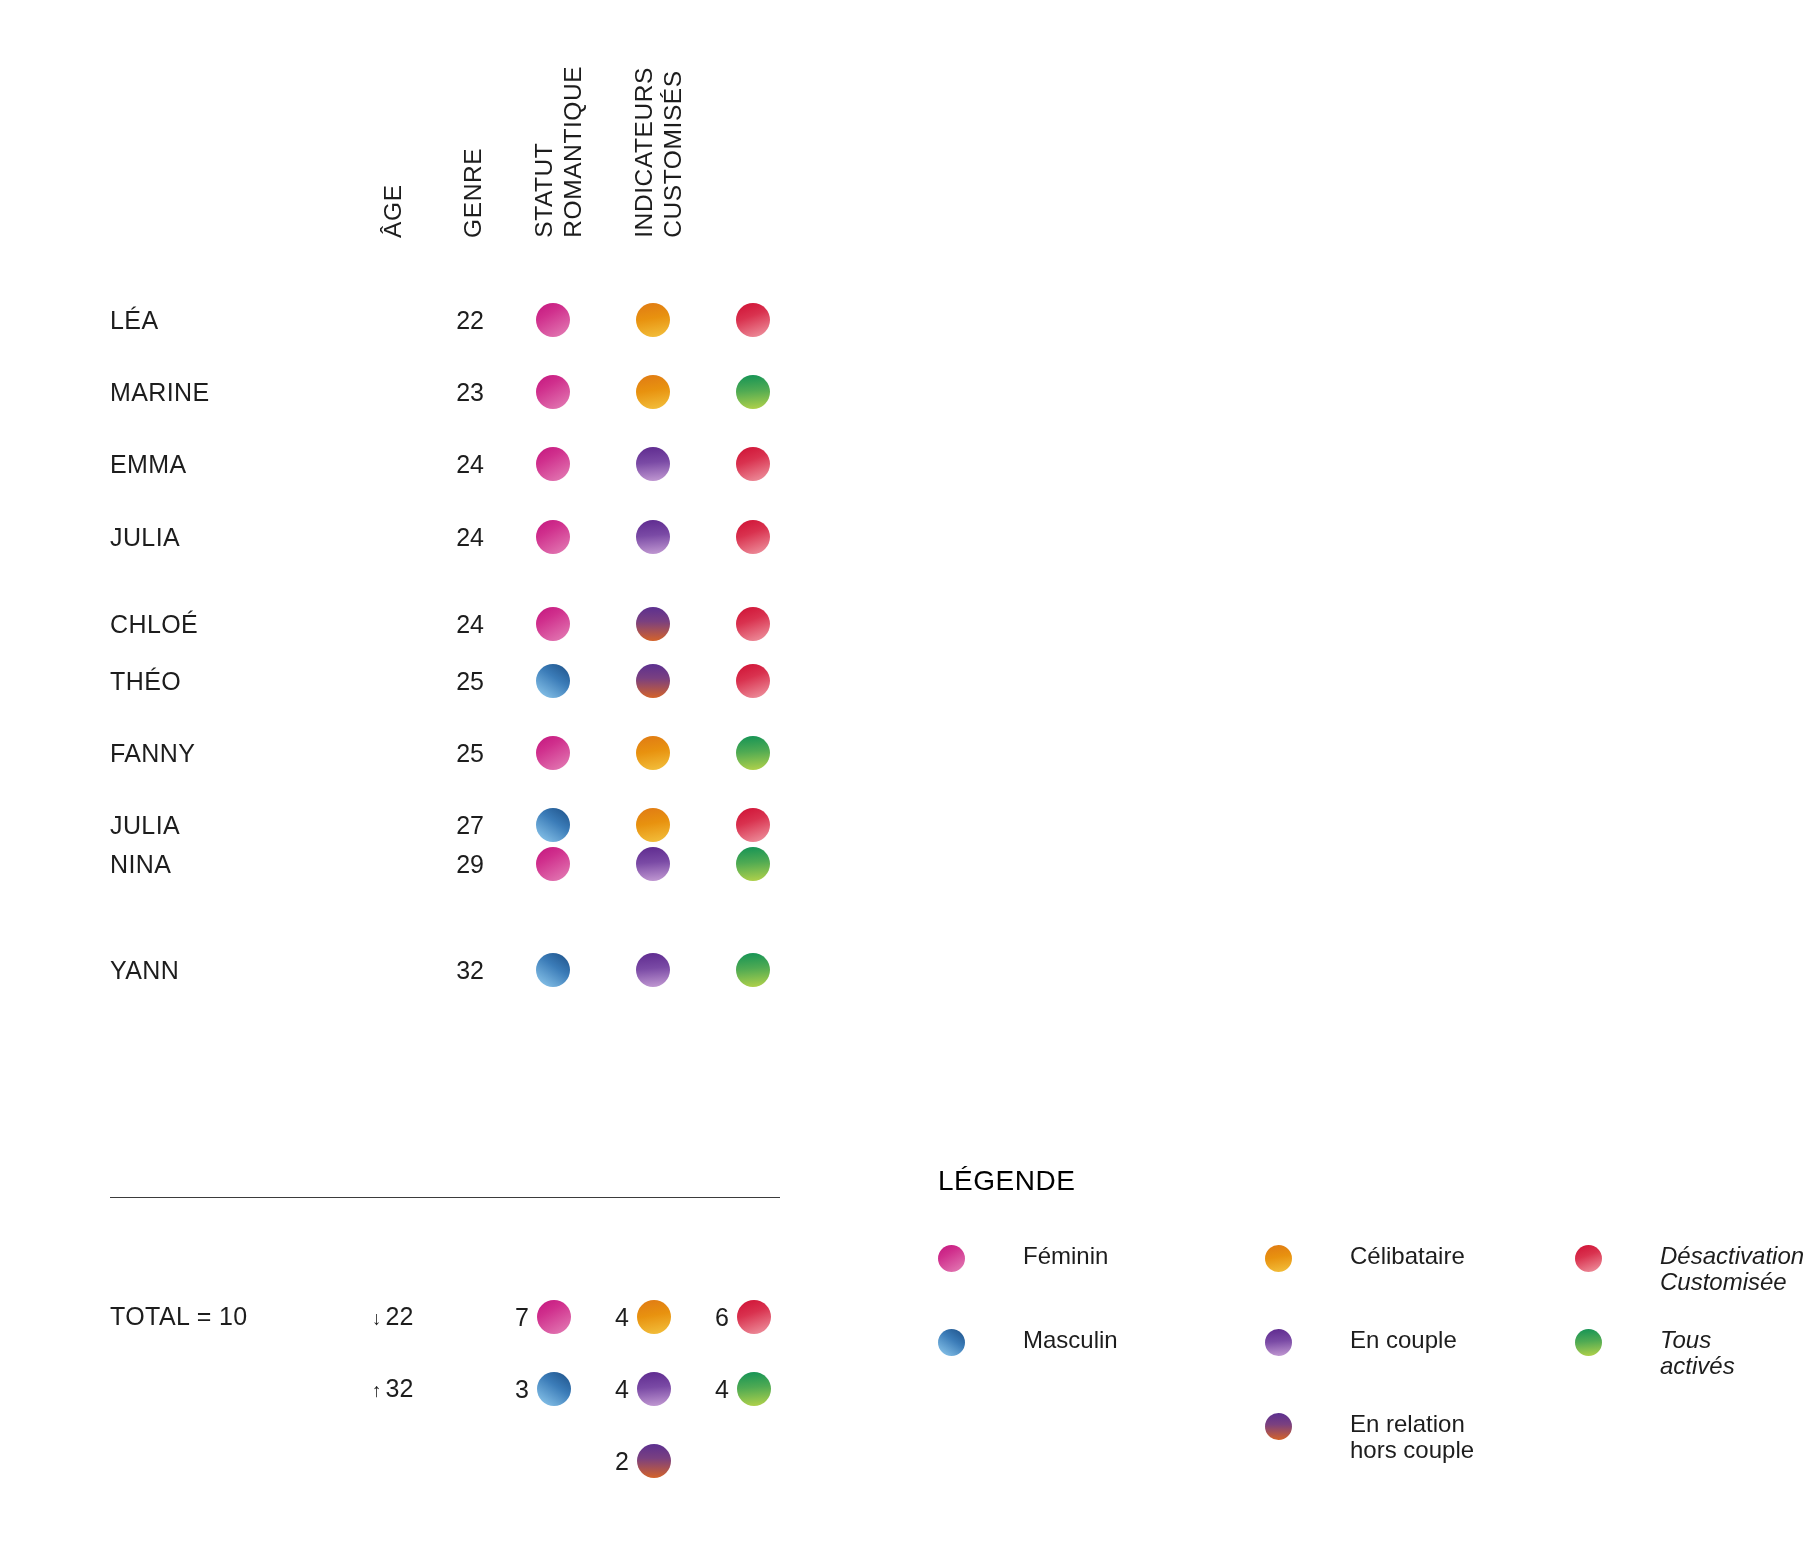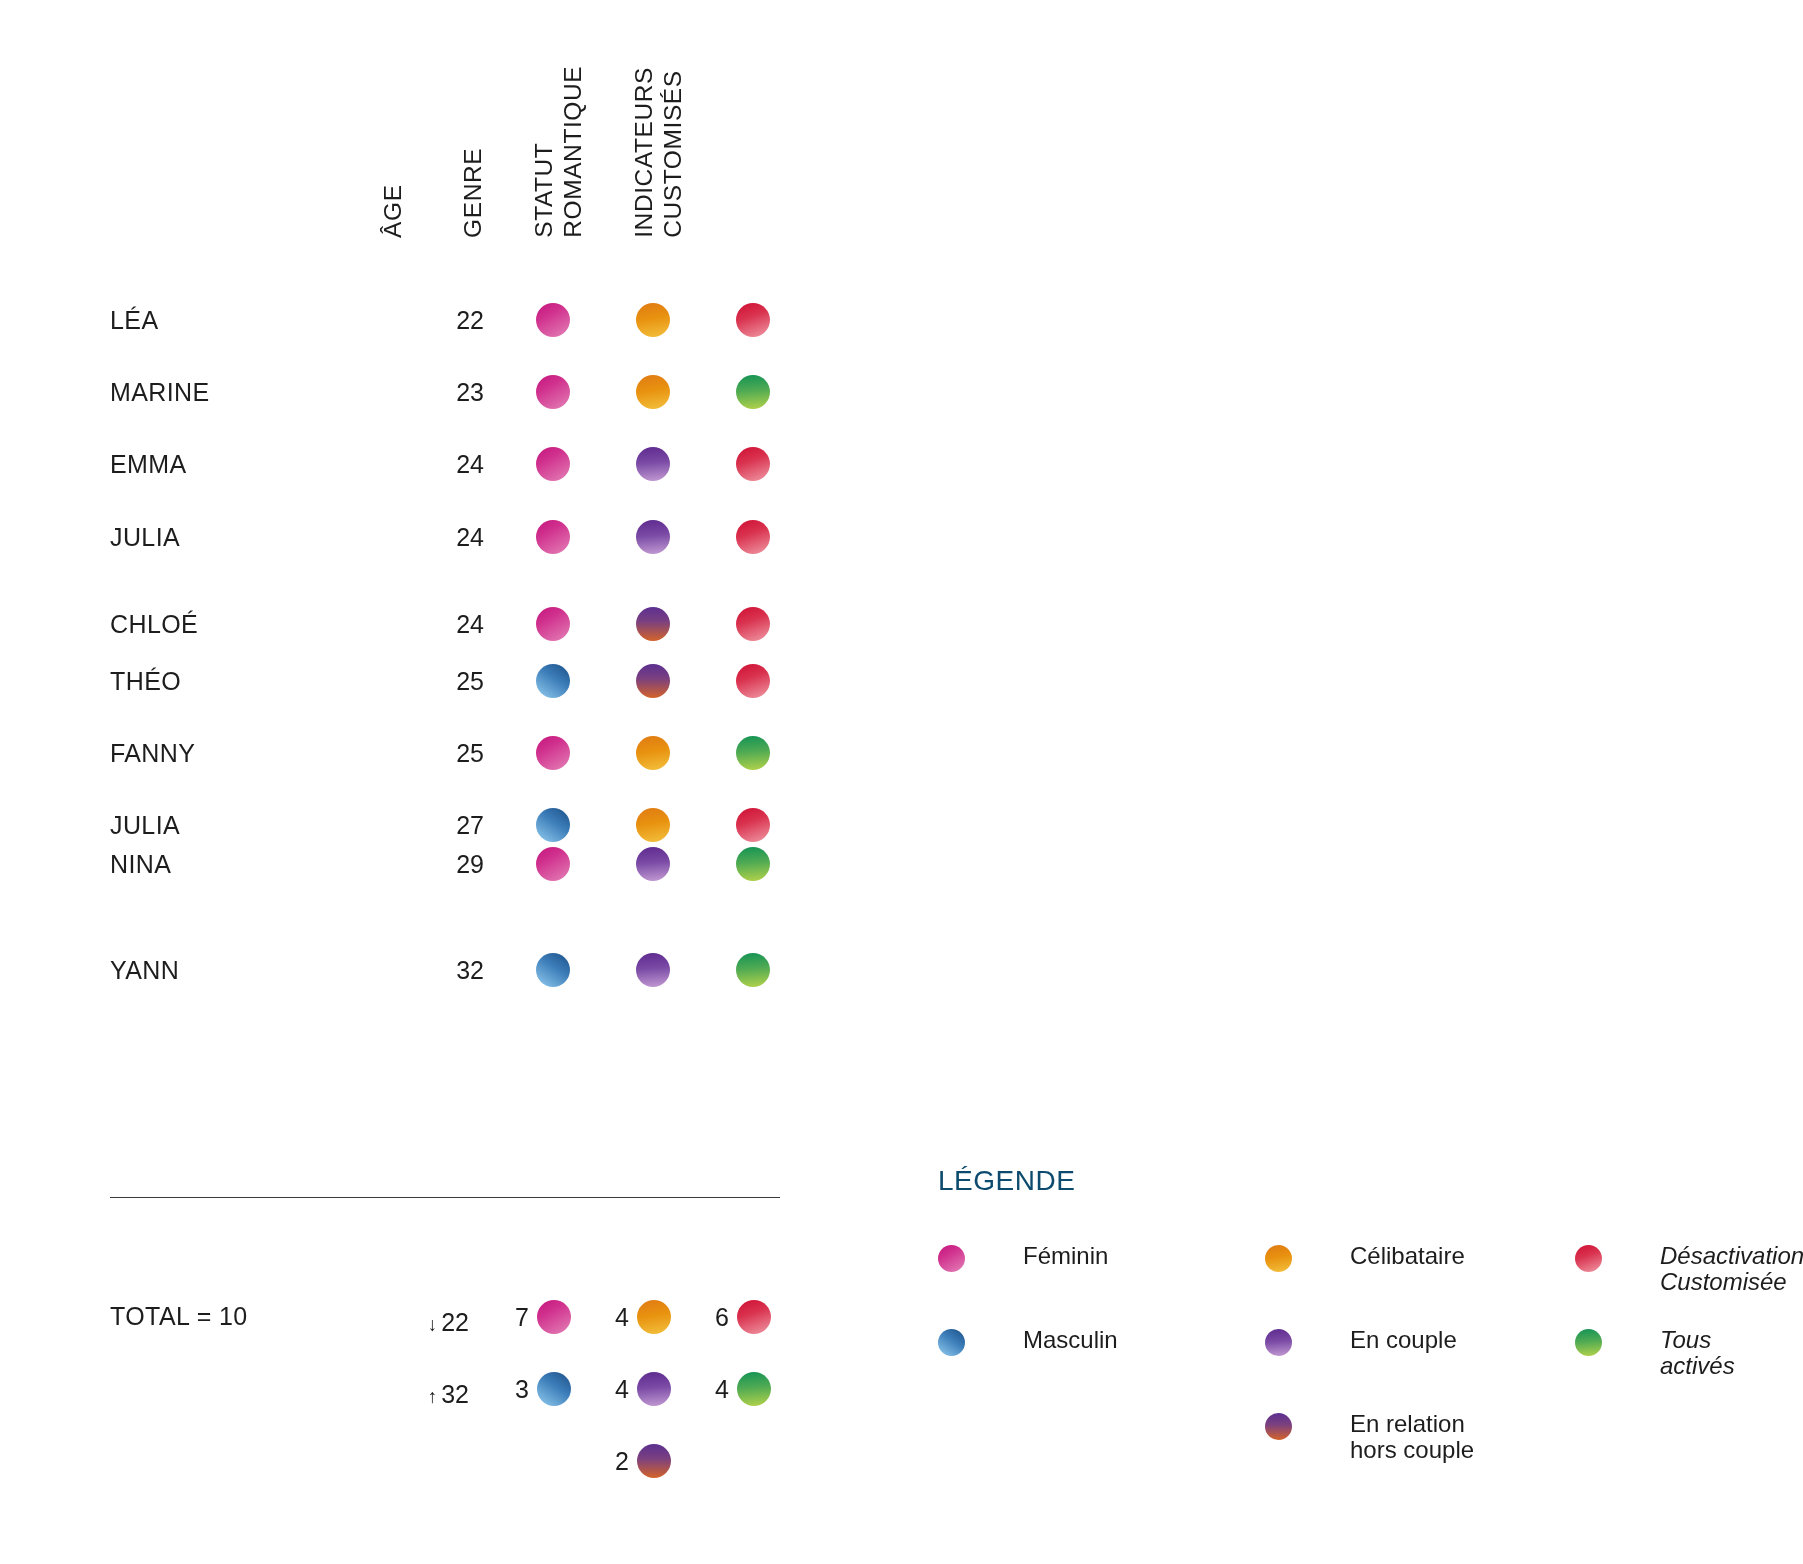--- a/index.html
+++ b/index.html
@@ -130,25 +130,25 @@
     left: 110px;
     top: 1296px;
     height: 40px;
     line-height: 40px;
     font-size: 25px;
     letter-spacing: 0.4px;
     white-space: nowrap;
   }
   .age-extreme {
     position: absolute;
-    left: 357px;
+    left: 372px;
     width: 112px;
     height: 40px;
-    line-height: 52px;
-    text-align: right;
+    line-height: 40px;
+    text-align: left;
     font-size: 25px;
     white-space: nowrap;
   }
   .age-extreme .arrow { font-size: 19px; margin-right: 4px; }
 
   .tot-cell {
     position: absolute;
     top: 0;
     height: 40px;
     line-height: 40px;
@@ -172,21 +172,21 @@
     left: 938px;
     top: 1165px;
     width: 845px;
   }
   #legend-title {
     position: absolute;
     left: 0;
     top: 0;
     font-size: 28px;
     letter-spacing: 0.5px;
-    color: #0c4a6e;
+    color: #000000;
   }
   .legend-item {
     position: absolute;
     display: flex;
     align-items: flex-start;
     gap: 36px;
   }
   .legend-item .dot {
     width: 27px;
     height: 27px;

